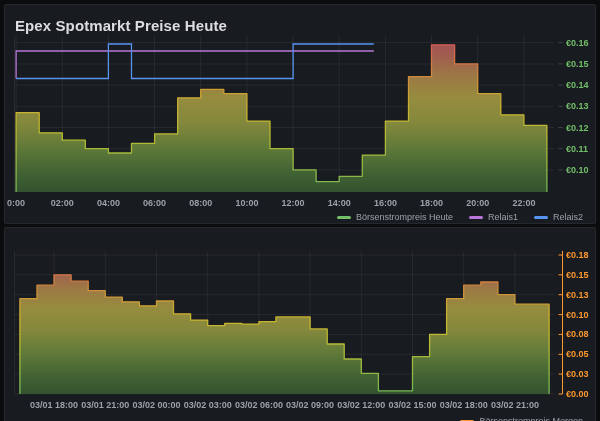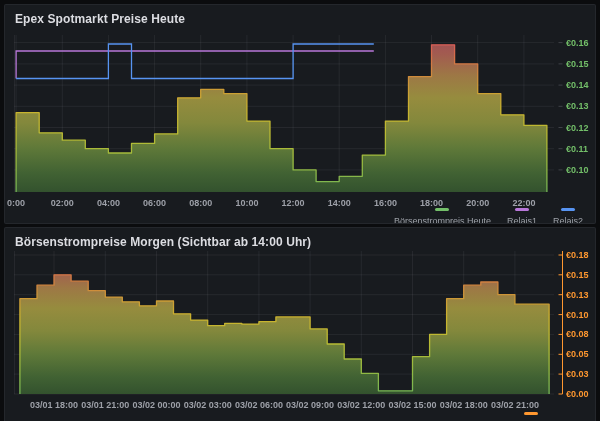--- a/index.html
+++ b/index.html
@@ -18,41 +18,41 @@
     border-radius: 2px;
     box-sizing: border-box;
     overflow: hidden;
   }
   #panel-0 { left: 4px; top: 4px; }
   #panel-1 { left: 4px; top: 227px; }
   .panel-header {
     position: absolute; left: 0; top: 0; right: 0;
     height: 27px;
     display: flex; align-items: center;
-    padding: 0 10px;
-    font-size: 12px; font-weight: 600;
+    padding: 7px 10px;
+    font-size: 15px; font-weight: 600;
     color: #dcdde2;
     letter-spacing: 0.1px;
     z-index: 3;
     cursor: pointer;
   }
   .chart-host { position: absolute; left: 0; top: 0; width: 592px; height: 220px; font-weight: bold; }
   .chart-host svg { display: block; }
   .chart-host svg text { font-family: "Liberation Sans", "DejaVu Sans", sans-serif; }
   .legend {
     position: absolute; left: 0; right: 0;
     display: flex; align-items: center; gap: 16px;
     padding: 0 12px 0 36px;
     font-size: 9px; color: #9da1a8;
     height: 14px;
     z-index: 3;
   }
   #panel-0 .legend { top: 205px; }
   #panel-1 .legend { top: 186px; }
-  .legend-item { display: flex; align-items: center; gap: 5px; cursor: pointer; white-space: nowrap; flex-direction: column; }
+  .legend-item { display: flex; align-items: center; gap: 5px; cursor: pointer; white-space: nowrap; }
   .legend-item.right { margin-left: auto; }
   .swatch { width: 14px; height: 3px; border-radius: 2px; display: inline-block; }
 </style>
 </head>
 <body>
 
 <div class="dashboard">
 
   <section class="panel" id="panel-0">
     <header class="panel-header">
@@ -149,23 +149,20 @@
           <span>Relais1</span>
         </div>
         <div class="legend-item">
           <span class="swatch" style="background: rgb(87, 148, 242);"></span>
           <span>Relais2</span>
         </div>
       </div>
   </section>
 
   <section class="panel" id="panel-1">
-    <header class="panel-header">
-      <span>Börsenstrompreise Morgen (Sichtbar ab 14:00 Uhr)</span>
-    </header>
     <div class="chart-host">
         <svg width="592" height="220" viewBox="0 0 592 220">
           <defs>
             <linearGradient id="grad-fill-1" x1="0" y1="23" x2="0" y2="166" gradientUnits="userSpaceOnUse">
               <stop offset="0" stop-color="#a04b57"></stop>
               <stop offset="0.12" stop-color="#a25b50"></stop>
               <stop offset="0.26" stop-color="#9d7845"></stop>
               <stop offset="0.4" stop-color="#968c3e"></stop>
               <stop offset="0.56" stop-color="#83883c"></stop>
               <stop offset="0.72" stop-color="#5f7939"></stop>

